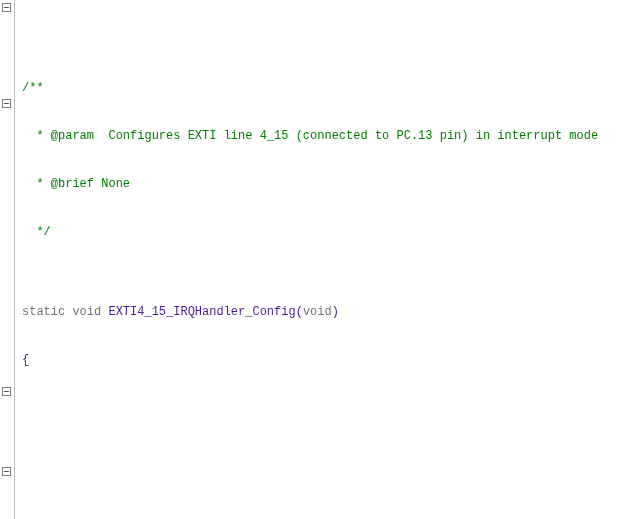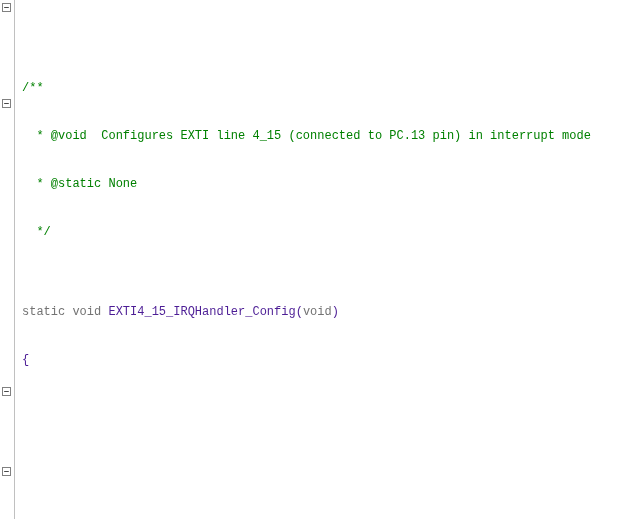--- a/index.html
+++ b/index.html
@@ -52,22 +52,22 @@
 <div class="code-area">
   <div class="gutter">
     <span class="fold" style="top:3px">−</span>
     <span class="fold" style="top:99px">−</span>
     <span class="fold" style="top:387px">−</span>
     <span class="fold" style="top:467px">−</span>
   </div>
 
   
   <span class="line"><span class="c-comment">/**</span></span>
-  <span class="line"><span class="c-comment">  * </span><span class="c-comment">@void</span><span class="c-comment">  Configures EXTI line 4_15 (connected to PC.13 pin) in interrupt mode</span></span>
-  <span class="line"><span class="c-comment">  * </span><span class="c-comment">@static</span><span class="c-comment"> None</span></span>
+  <span class="line"><span class="c-comment">  * </span><span class="c-comment">@param</span><span class="c-comment">  Configures EXTI line 4_15 (connected to PC.13 pin) in interrupt mode</span></span>
+  <span class="line"><span class="c-comment">  * </span><span class="c-comment">@brief</span><span class="c-comment"> None</span></span>
   <span class="line"><span class="c-comment">  </span><span class="c-comment">*/</span></span>
 
   
   <span class="line"><span class="c-keyword">static</span><span class="c-text"> </span><span class="c-keyword">void</span><span class="c-text"> EXTI4_15_IRQHandler_Config(</span><span class="c-keyword">void</span><span class="c-text">)</span></span>
   <span class="line"><span class="c-text">{</span></span>
   <span class="line"></span>
   
   
   
   

